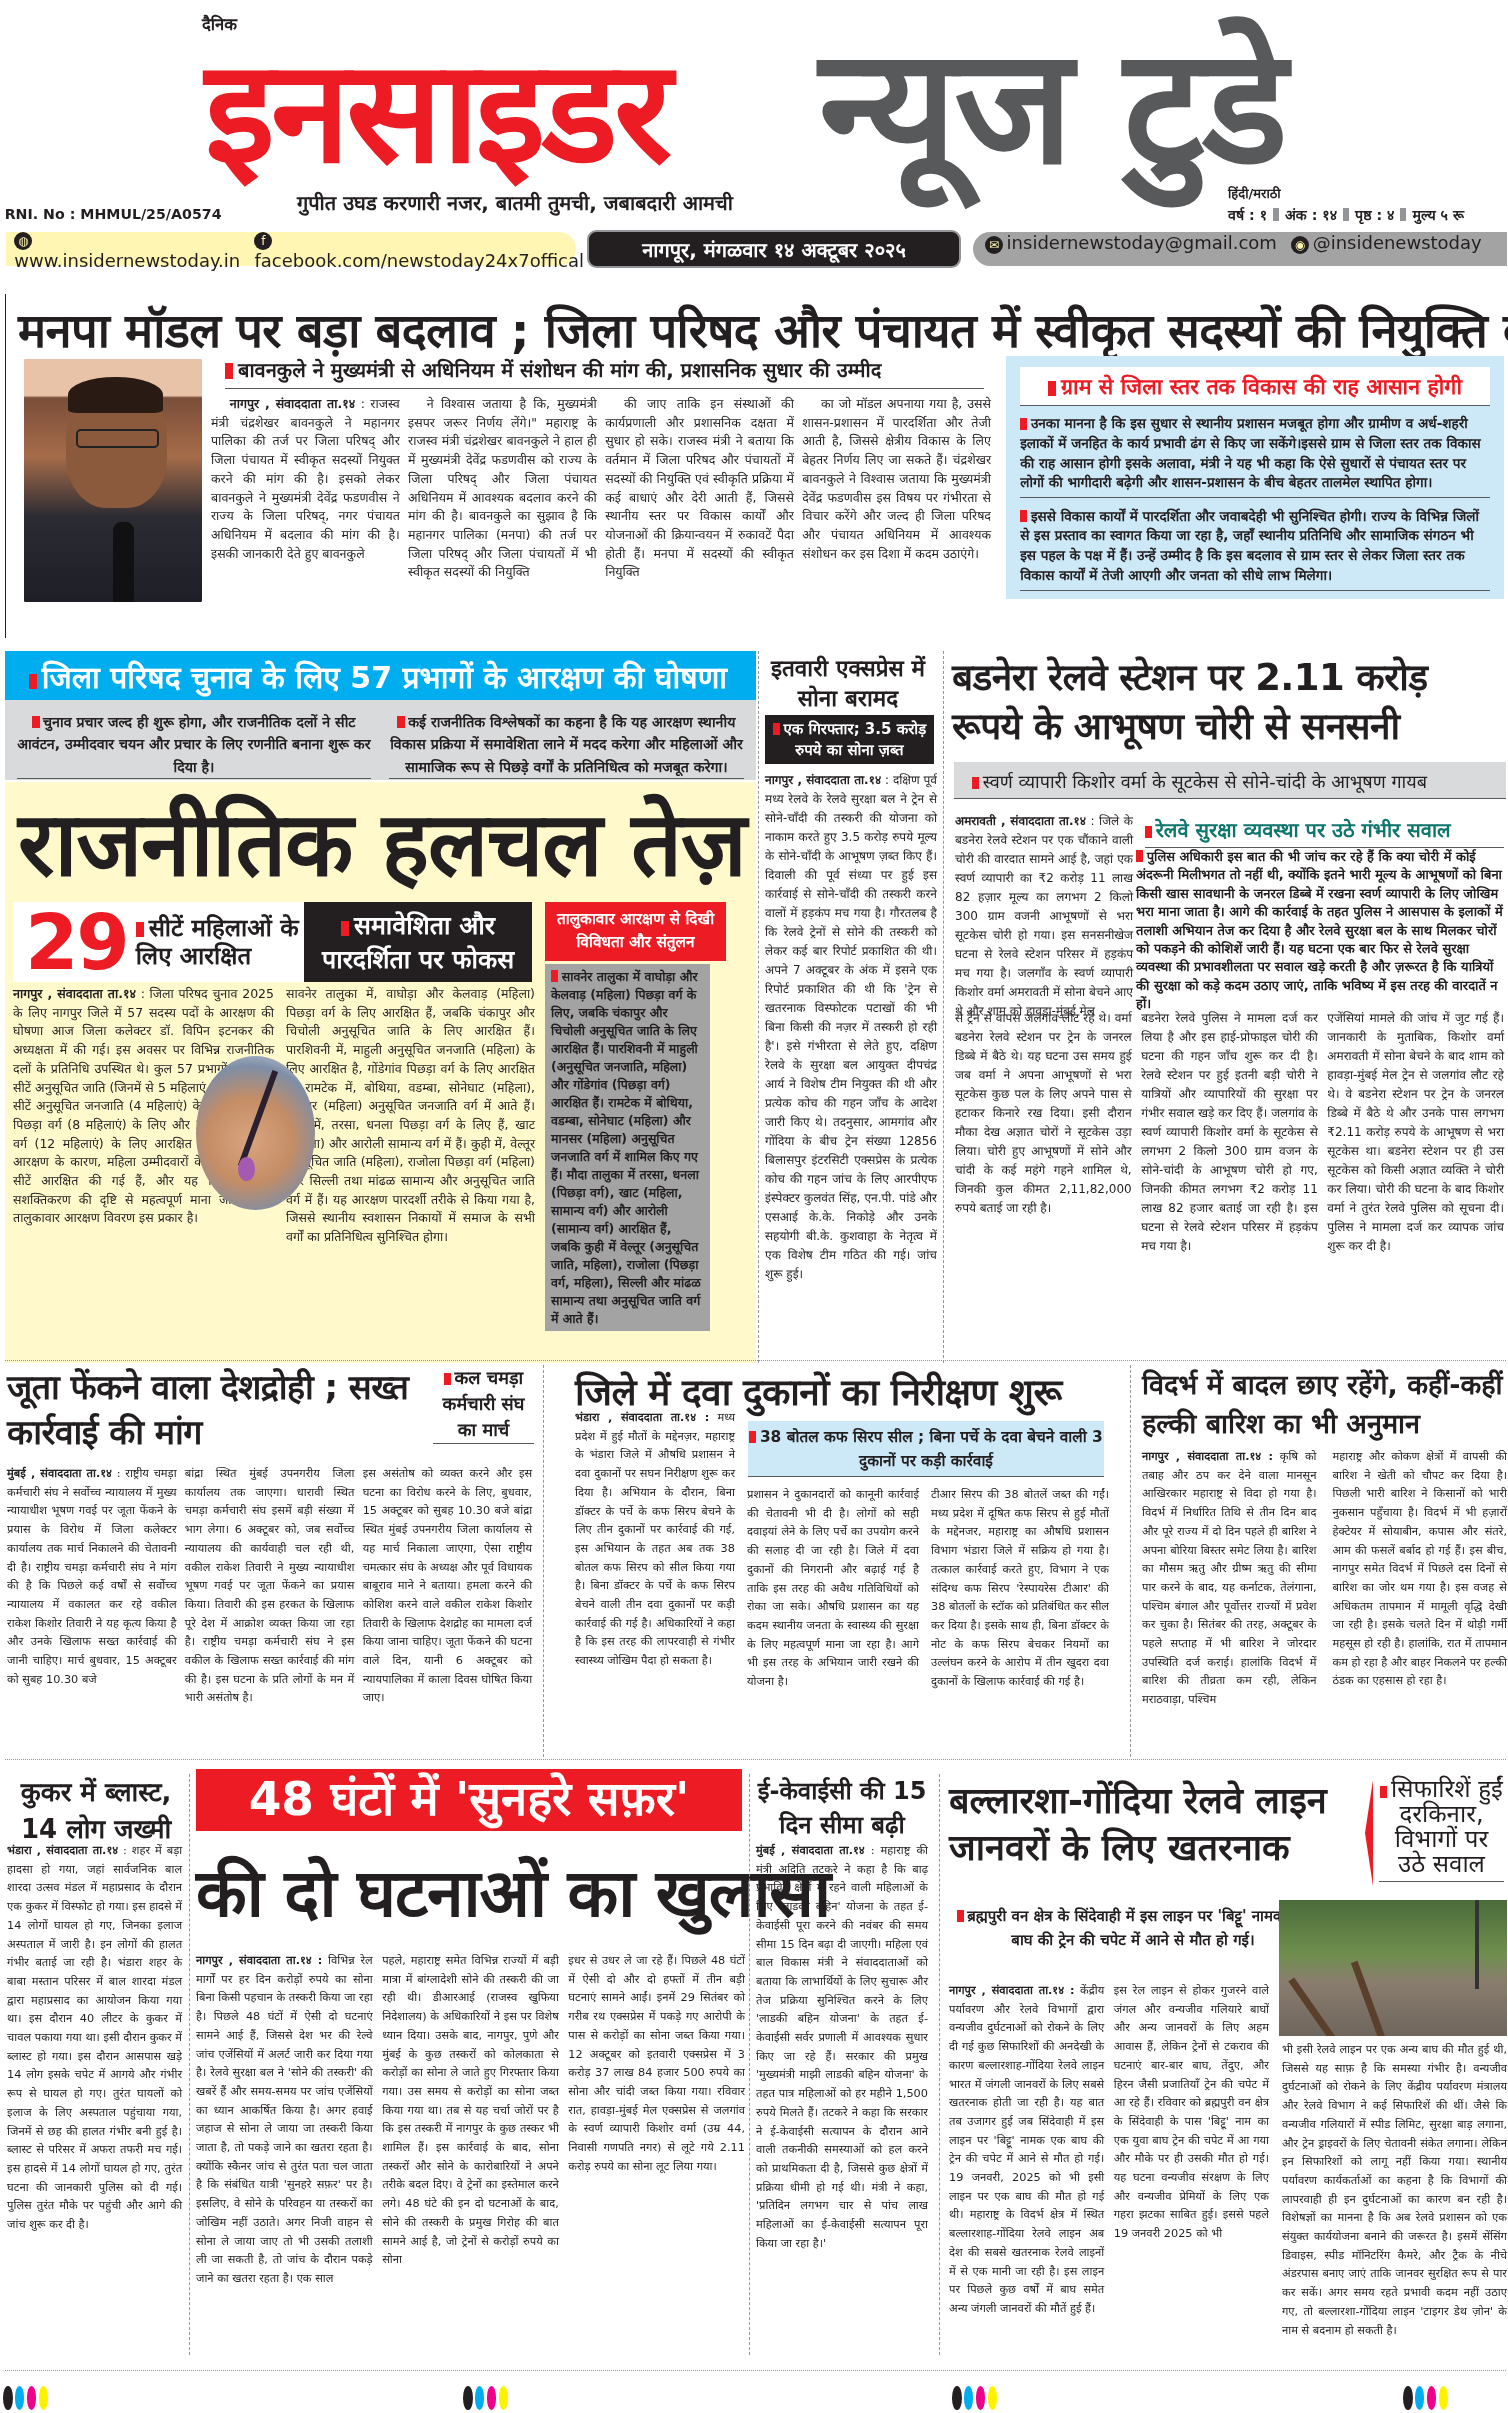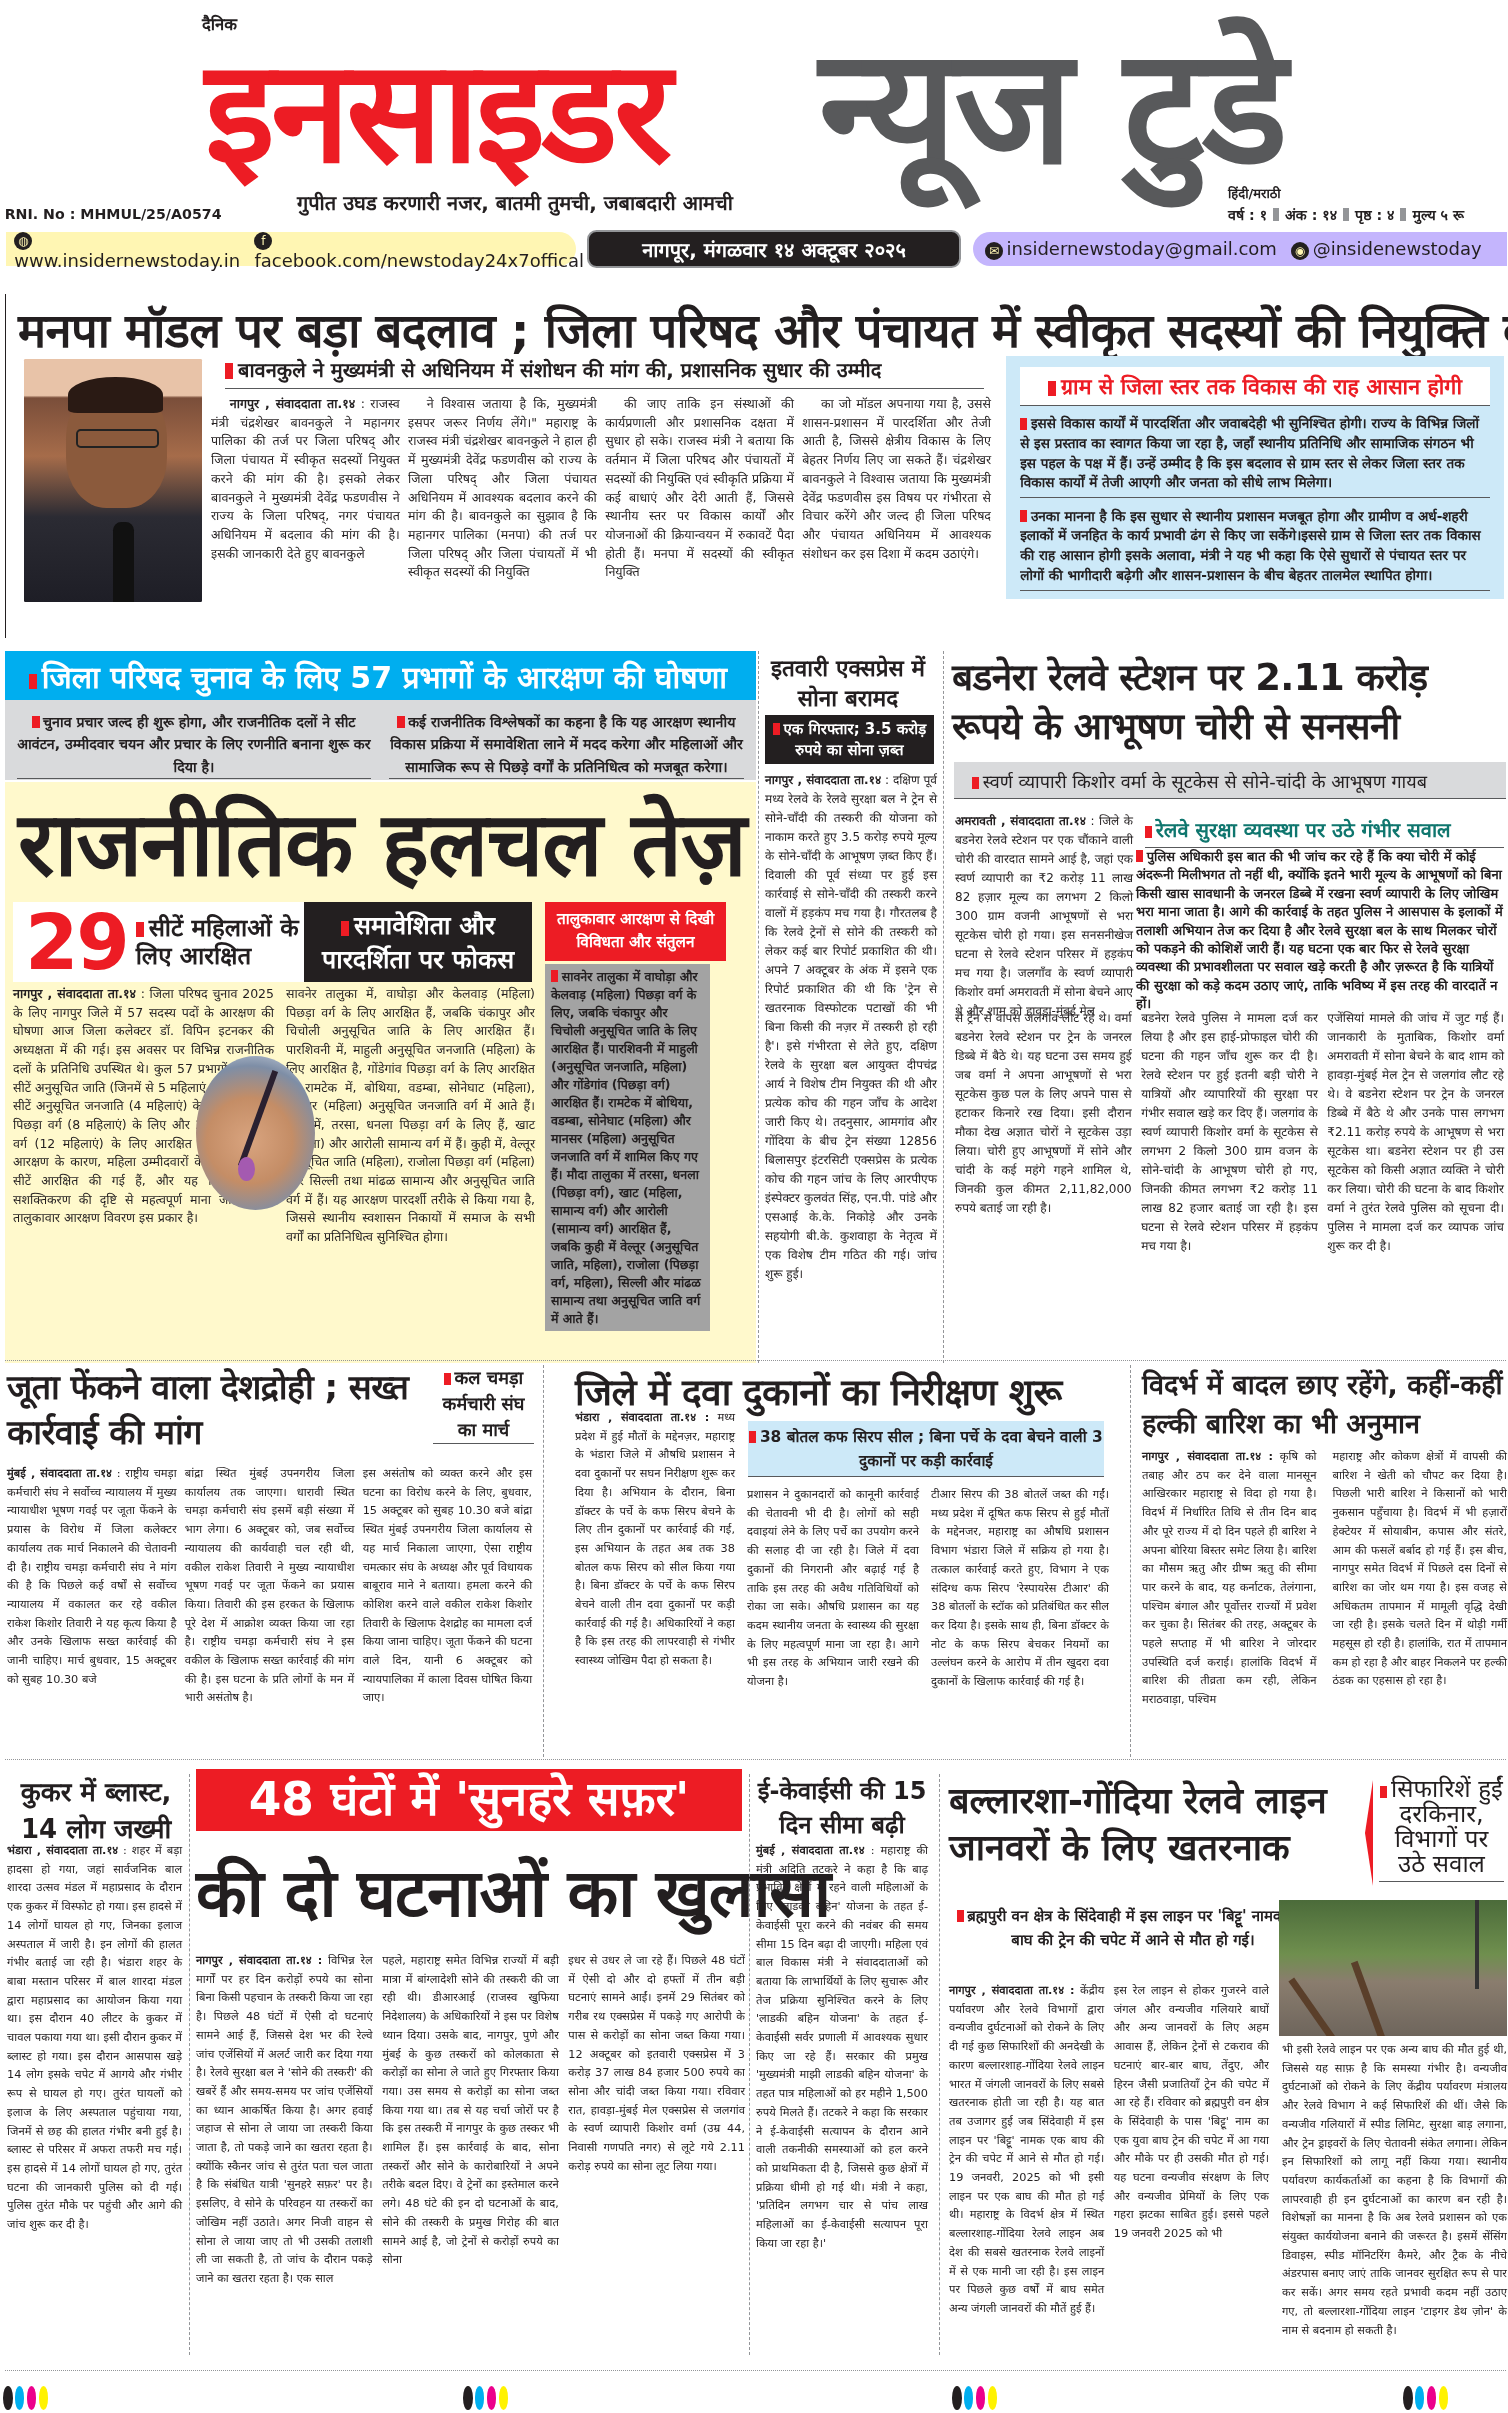--- a/index.html
+++ b/index.html
@@ -15,21 +15,21 @@
 .logo-gray{left:819px;top:18px;font-size:160px;font-weight:900;color:#58595b;line-height:178px;letter-spacing:-2.4px}
 .tagline{left:297px;top:189px;font-size:20px;font-weight:700}
 .rni{left:4.7px;top:206px;font-size:14.2px;font-weight:700}
 .lang{left:1228px;top:184px;font-size:13px;font-weight:700}
 .meta{left:1228px;top:205px;font-size:14.2px;font-weight:700;display:flex;gap:6px;align-items:center}
 .meta .sep{width:6px;height:13px;background:#939598;display:inline-block}
 
 .contact-bar{left:6px;top:230px;width:1501px;height:38px}
 .cb-left{left:0;top:2.4px;width:570px;height:34px;background:#fff6b3;border-radius:0 18px 18px 0;display:flex;align-items:center;gap:14.2px;padding-left:8.3px;font-size:18px}
 .cb-mid{left:581px;top:0;width:374px;height:38px;background:#231f20;color:#fff;border-radius:9.5px;display:flex;align-items:center;justify-content:center;font-size:20px;font-weight:700;border:2.4px solid #939598}
-.cb-right{left:967px;top:2.4px;width:534px;height:34px;background:#c4b5fd;border-radius:18px 0 0 18px;display:flex;align-items:center;gap:14.2px;padding-left:12px;font-size:18px}
+.cb-right{left:967px;top:2.4px;width:534px;height:34px;background:#a3a3a3;border-radius:18px 0 0 18px;display:flex;gap:14.2px;padding-left:12px;font-size:18px}
 .ic{display:inline-flex;width:18px;height:18px;border-radius:50%;background:#231f20;color:#fff6b3;font-size:12px;align-items:center;justify-content:center;margin-right:3.6px}
 
 
 .s1-frame{left:4.7px;top:294px;width:1501px;height:344px;border-left:1.8px solid #231f20}
 .h1-main{left:18px;top:297px;font-size:47px;font-weight:900;white-space:nowrap;letter-spacing:-0.6px}
 .photo1{left:24px;top:359px;width:178px;height:243px;background:linear-gradient(180deg,#e8c3a8 0%,#e8c3a8 15%,#7a4e3a 16%,#a66c4a 40%,#2b2b33 65%,#1e1e26 100%);border-radius:1.2px;overflow:hidden}
 .photo1 .face{position:absolute;left:42px;top:24px;width:101px;height:125px;background:#8b5a3c;border-radius:45% 45% 40% 40%}
 .photo1 .hair{position:absolute;left:44px;top:18px;width:95px;height:36px;background:#2a1a14;border-radius:50% 50% 10% 10%}
 .photo1 .glasses{position:absolute;left:52px;top:70px;width:83px;height:19px;border:2.4px solid #222;border-radius:4.7px}
 .photo1 .mic{position:absolute;left:89px;top:163px;width:21.4px;height:83px;background:#111;border-radius:8.3px 8.3px 2.4px 2.4px}
@@ -150,22 +150,22 @@
   </div>
 <div class="abs sub1"><span class="sq"></span><span>बावनकुले ने मुख्यमंत्री से अधिनियम में संशोधन की मांग की, प्रशासनिक सुधार की उम्मीद</span></div>
 <div class="abs cols4">
   <p><span class="dl">नागपुर , संवाददाता ता.१४</span> <span>: राजस्व मंत्री चंद्रशेखर बावनकुले ने महानगर पालिका की तर्ज पर जिला परिषद् और जिला पंचायत में स्वीकृत सदस्यों नियुक्त करने की मांग की है। इसको लेकर बावनकुले ने मुख्यमंत्री देवेंद्र फडणवीस ने राज्य के जिला परिषद्, नगर पंचायत अधिनियम में बदलाव की मांग की है। इसकी जानकारी देते हुए बावनकुले</span></p>
   <p>ने विश्वास जताया है कि, मुख्यमंत्री इसपर जरूर निर्णय लेंगे।" महाराष्ट्र के राजस्व मंत्री चंद्रशेखर बावनकुले ने हाल ही में मुख्यमंत्री देवेंद्र फडणवीस को राज्य के जिला परिषद् और जिला पंचायत अधिनियम में आवश्यक बदलाव करने की मांग की है। बावनकुले का सुझाव है कि महानगर पालिका (मनपा) की तर्ज पर जिला परिषद् और जिला पंचायतों में भी स्वीकृत सदस्यों की नियुक्ति</p>
   <p>की जाए ताकि इन संस्थाओं की कार्यप्रणाली और प्रशासनिक दक्षता में सुधार हो सके। राजस्व मंत्री ने बताया कि वर्तमान में जिला परिषद और पंचायतों में सदस्यों की नियुक्ति एवं स्वीकृति प्रक्रिया में कई बाधाएं और देरी आती हैं, जिससे स्थानीय स्तर पर विकास कार्यों और योजनाओं की क्रियान्वयन में रुकावटें पैदा होती हैं। मनपा में सदस्यों की स्वीकृत नियुक्ति</p>
   <p>का जो मॉडल अपनाया गया है, उससे शासन-प्रशासन में पारदर्शिता और तेजी आती है, जिससे क्षेत्रीय विकास के लिए बेहतर निर्णय लिए जा सकते हैं। चंद्रशेखर बावनकुले ने विश्वास जताया कि मुख्यमंत्री देवेंद्र फडणवीस इस विषय पर गंभीरता से विचार करेंगे और जल्द ही जिला परिषद और पंचायत अधिनियम में आवश्यक संशोधन कर इस दिशा में कदम उठाएंगे।</p>
 </div>
 <div class="abs bluebox">
   <div class="bb-title"><span class="sq"></span><span>ग्राम से जिला स्तर तक विकास की राह आसान होगी</span></div>
+  <div class="bb-p"><span class="sq-s"></span><span>उनका मानना है कि इस सुधार से स्थानीय प्रशासन मजबूत होगा और ग्रामीण व अर्ध-शहरी इलाकों में जनहित के कार्य प्रभावी ढंग से किए जा सकेंगे।इससे ग्राम से जिला स्तर तक विकास की राह आसान होगी इसके अलावा, मंत्री ने यह भी कहा कि ऐसे सुधारों से पंचायत स्तर पर लोगों की भागीदारी बढ़ेगी और शासन-प्रशासन के बीच बेहतर तालमेल स्थापित होगा।</span></div>
   <div class="bb-p"><span class="sq-s"></span><span>इससे विकास कार्यों में पारदर्शिता और जवाबदेही भी सुनिश्चित होगी। राज्य के विभिन्न जिलों से इस प्रस्ताव का स्वागत किया जा रहा है, जहाँ स्थानीय प्रतिनिधि और सामाजिक संगठन भी इस पहल के पक्ष में हैं। उन्हें उम्मीद है कि इस बदलाव से ग्राम स्तर से लेकर जिला स्तर तक विकास कार्यों में तेजी आएगी और जनता को सीधे लाभ मिलेगा।</span></div>
-  <div class="bb-p"><span class="sq-s"></span><span>उनका मानना है कि इस सुधार से स्थानीय प्रशासन मजबूत होगा और ग्रामीण व अर्ध-शहरी इलाकों में जनहित के कार्य प्रभावी ढंग से किए जा सकेंगे।इससे ग्राम से जिला स्तर तक विकास की राह आसान होगी इसके अलावा, मंत्री ने यह भी कहा कि ऐसे सुधारों से पंचायत स्तर पर लोगों की भागीदारी बढ़ेगी और शासन-प्रशासन के बीच बेहतर तालमेल स्थापित होगा।</span></div>
 </div>
 
 <div class="abs blue-bar"><span class="sq"></span><span>जिला परिषद चुनाव के लिए 57 प्रभागों के आरक्षण की घोषणा</span></div>
 <div class="abs gray-bar">
   <div><span class="sq-s"></span><span>चुनाव प्रचार जल्द ही शुरू होगा, और राजनीतिक दलों ने सीट आवंटन, उम्मीदवार चयन और प्रचार के लिए रणनीति बनाना शुरू कर दिया है।</span></div>
   <div><span class="sq-s"></span><span>कई राजनीतिक विश्लेषकों का कहना है कि यह आरक्षण स्थानीय विकास प्रक्रिया में समावेशिता लाने में मदद करेगा और महिलाओं और सामाजिक रूप से पिछड़े वर्गों के प्रतिनिधित्व को मजबूत करेगा।</span></div>
 </div>
 <div class="abs yellow-box"></div>
 <div class="abs big-head">राजनीतिक हलचल तेज़</div>
 <div class="abs box29">

